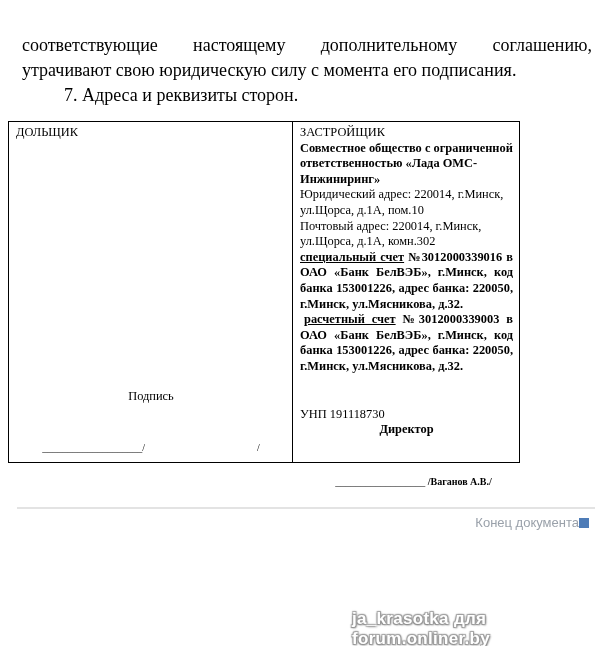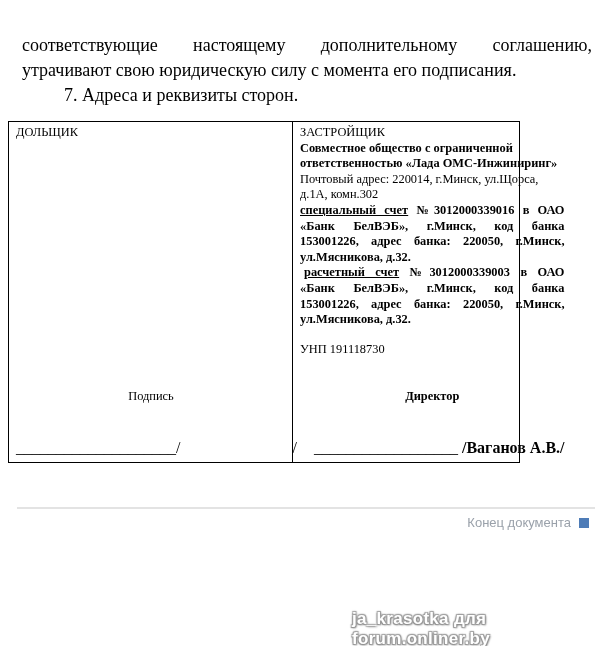--- a/index.html
+++ b/index.html
@@ -39,39 +39,39 @@
     font-size:12.4px;
     line-height:15.6px;
   }
   .cell-left  { width:284px; border-right:1.5px solid #000; }
   .cell-right { flex:1; }
 
   .bold { font-weight:bold; }
   .acct-label { font-weight:bold; text-decoration:underline; }
   .acct-para { text-align:justify; }
   .indent-sm { text-indent:4px; }
-  .gap-top { margin-top:14px; }
+  .gap-top { margin-top:32px; }
 
   .bottom-block { margin-top:auto;text-align:center; }
-  .sig-row { margin-top:36px; white-space:nowrap; font-size:16px; }
+  .sig-row { margin-top:36px; white-space:nowrap; font-size:10px; }
   .sig-blank { letter-spacing:0; }
   .slash-2 { margin-left:112px; }
   .sig-right-pad { margin-left:14px;margin-top:23px; }
 
   
   .end-rule {
     position:absolute;
     left:17px; top:507px;
     width:578px; height:2px;
     background:#e3e3e3;
   }
   .end-row {
     position:absolute;
     top:515px; right:12px;
-    display:flex; align-items:center; gap:8px;
+    display:flex; align-items:center; gap:0;
     font-family:"Liberation Sans", sans-serif;
     font-size:13px;
     color:#9aa1aa;
   }
   .end-square { width:10px; height:10px; background:#4e7cb7; }
 
   
   .watermark {
     position:absolute;
     left:352px; top:609px;
@@ -105,20 +105,21 @@
       <div>Подпись</div>
       <div class="sig-row">
         <span class="sig-blank">____________________</span><span>/</span><span class="slash-2">/</span>
       </div>
     </div>
   </div>
 
   <div class="cell cell-right">
     <div>ЗАСТРОЙЩИК</div>
     <div class="bold">Совместное общество с ограниченной ответственностью «Лада ОМС-Инжиниринг»</div>
+    <div>Юридический адрес: 220014, г.Минск, ул.Щорса, д.1А, пом.10</div>
     <div>Почтовый адрес: 220014, г.Минск, ул.Щорса, д.1А, комн.302</div>
     <div class="acct-para">
       <span class="acct-label">специальный счет</span>
       <span class="bold">№3012000339016 в ОАО «Банк БелВЭБ», г.Минск, код банка 153001226, адрес банка: 220050, г.Минск, ул.Мясникова, д.32.</span>
     </div>
     <div class="acct-para indent-sm">
       <span class="acct-label">расчетный счет</span>
       <span class="bold">№3012000339003 в ОАО «Банк БелВЭБ», г.Минск, код банка 153001226, адрес банка: 220050, г.Минск, ул.Мясникова, д.32.</span>
     </div>
     <div class="gap-top">УНП 191118730</div>

